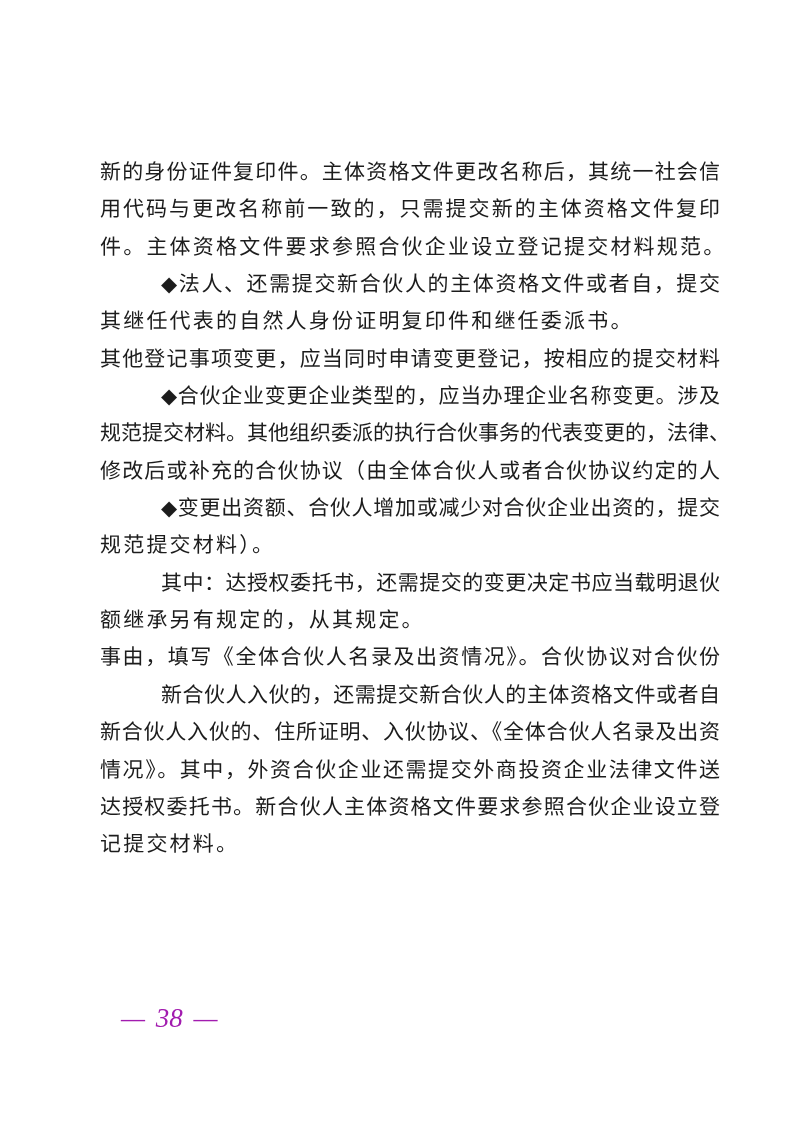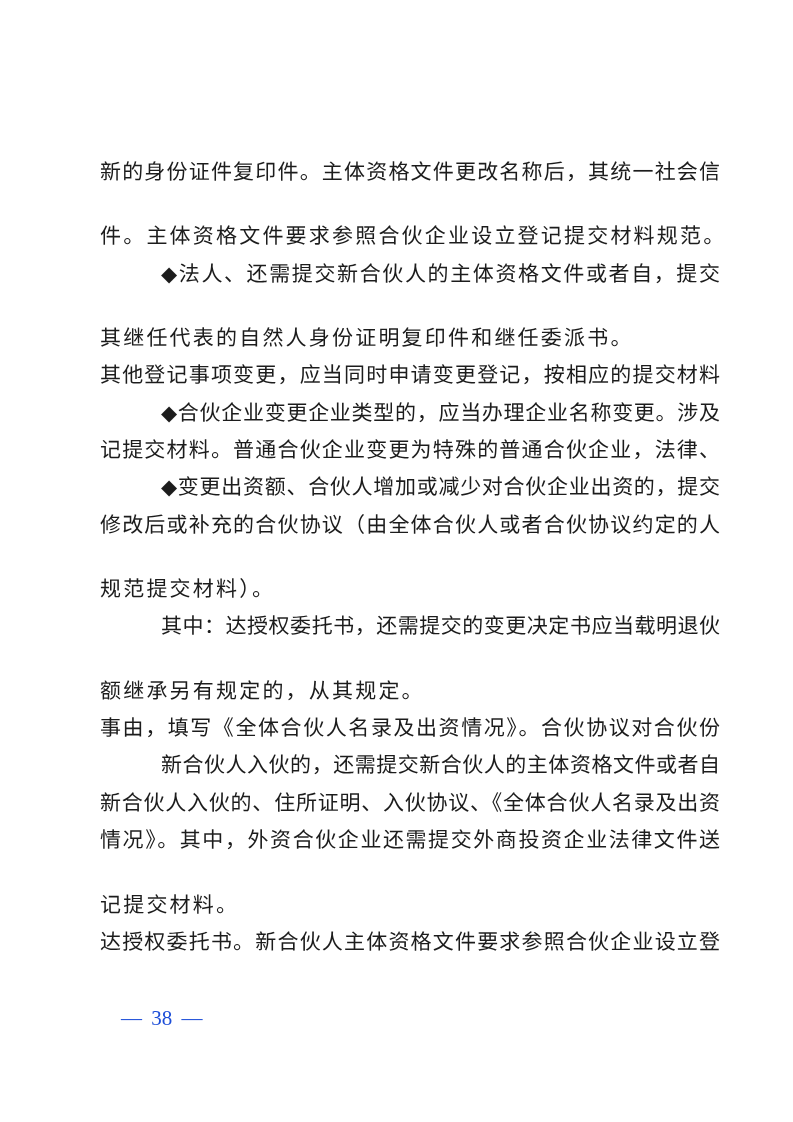--- a/index.html
+++ b/index.html
@@ -34,65 +34,66 @@
   }
   
   .line.cont {
     text-align: justify;
     text-align-last: justify;
     text-justify: inter-ideograph;
   }
   
   .line.end {
     letter-spacing: 2.2px;
-    margin-top: 27px;
   }
   .line.indent {
     text-indent: 61px;
   }
   .footer {
     position: absolute;
     left: 121px;
     top: 1005px;
-    font-size: 21px;
+    font-size: 27px;
     line-height: 26px;
     word-spacing: 4px;
-    color: #1d4ed8;
+    color: #a21caf;
+    font-style: italic;
   }
 </style>
 </head>
 <body>
 
 <div class="page">
   <div class="text-block">
       <div class="paragraph">
         <div class="line cont">新的身份证件复印件。主体资格文件更改名称后，其统一社会信</div>
+        <div class="line cont">用代码与更改名称前一致的，只需提交新的主体资格文件复印</div>
         <div class="line end">件。主体资格文件要求参照合伙企业设立登记提交材料规范。</div>
       </div>
       <div class="paragraph">
         <div class="line cont indent">◆法人、还需提交新合伙人的主体资格文件或者自，提交</div>
         <div class="line end">其继任代表的自然人身份证明复印件和继任委派书。</div>
       </div>
       <div class="paragraph">
         <div class="line cont">其他登记事项变更，应当同时申请变更登记，按相应的提交材料</div>
         <div class="line cont indent">◆合伙企业变更企业类型的，应当办理企业名称变更。涉及</div>
-        <div class="line cont">记提交材料。普通合伙企业变更为特殊的普通合伙企业，法律、</div>
+        <div class="line cont">规范提交材料。其他组织委派的执行合伙事务的代表变更的，法律、</div>
       </div>
       <div class="paragraph">
+        <div class="line cont">修改后或补充的合伙协议（由全体合伙人或者合伙协议约定的人</div>
         <div class="line cont indent">◆变更出资额、合伙人增加或减少对合伙企业出资的，提交</div>
-        <div class="line cont">修改后或补充的合伙协议（由全体合伙人或者合伙协议约定的人</div>
         <div class="line end">规范提交材料）。</div>
       </div>
       <div class="paragraph">
         <div class="line cont indent">其中：达授权委托书，还需提交的变更决定书应当载明退伙</div>
         <div class="line end">额继承另有规定的，从其规定。</div>
         <div class="line cont">事由，填写《全体合伙人名录及出资情况》。合伙协议对合伙份</div>
       </div>
       <div class="paragraph">
         <div class="line cont indent">新合伙人入伙的，还需提交新合伙人的主体资格文件或者自</div>
         <div class="line cont">新合伙人入伙的、住所证明、入伙协议、《全体合伙人名录及出资</div>
         <div class="line cont">情况》。其中，外资合伙企业还需提交外商投资企业法律文件送</div>
+        <div class="line cont">达授权委托书。新合伙人主体资格文件要求参照合伙企业设立登</div>
         <div class="line end">记提交材料。</div>
-        <div class="line cont">达授权委托书。新合伙人主体资格文件要求参照合伙企业设立登</div>
       </div>
     </div>
   <div class="footer">— 38 —</div>
 </div>
 
 </body></html>

